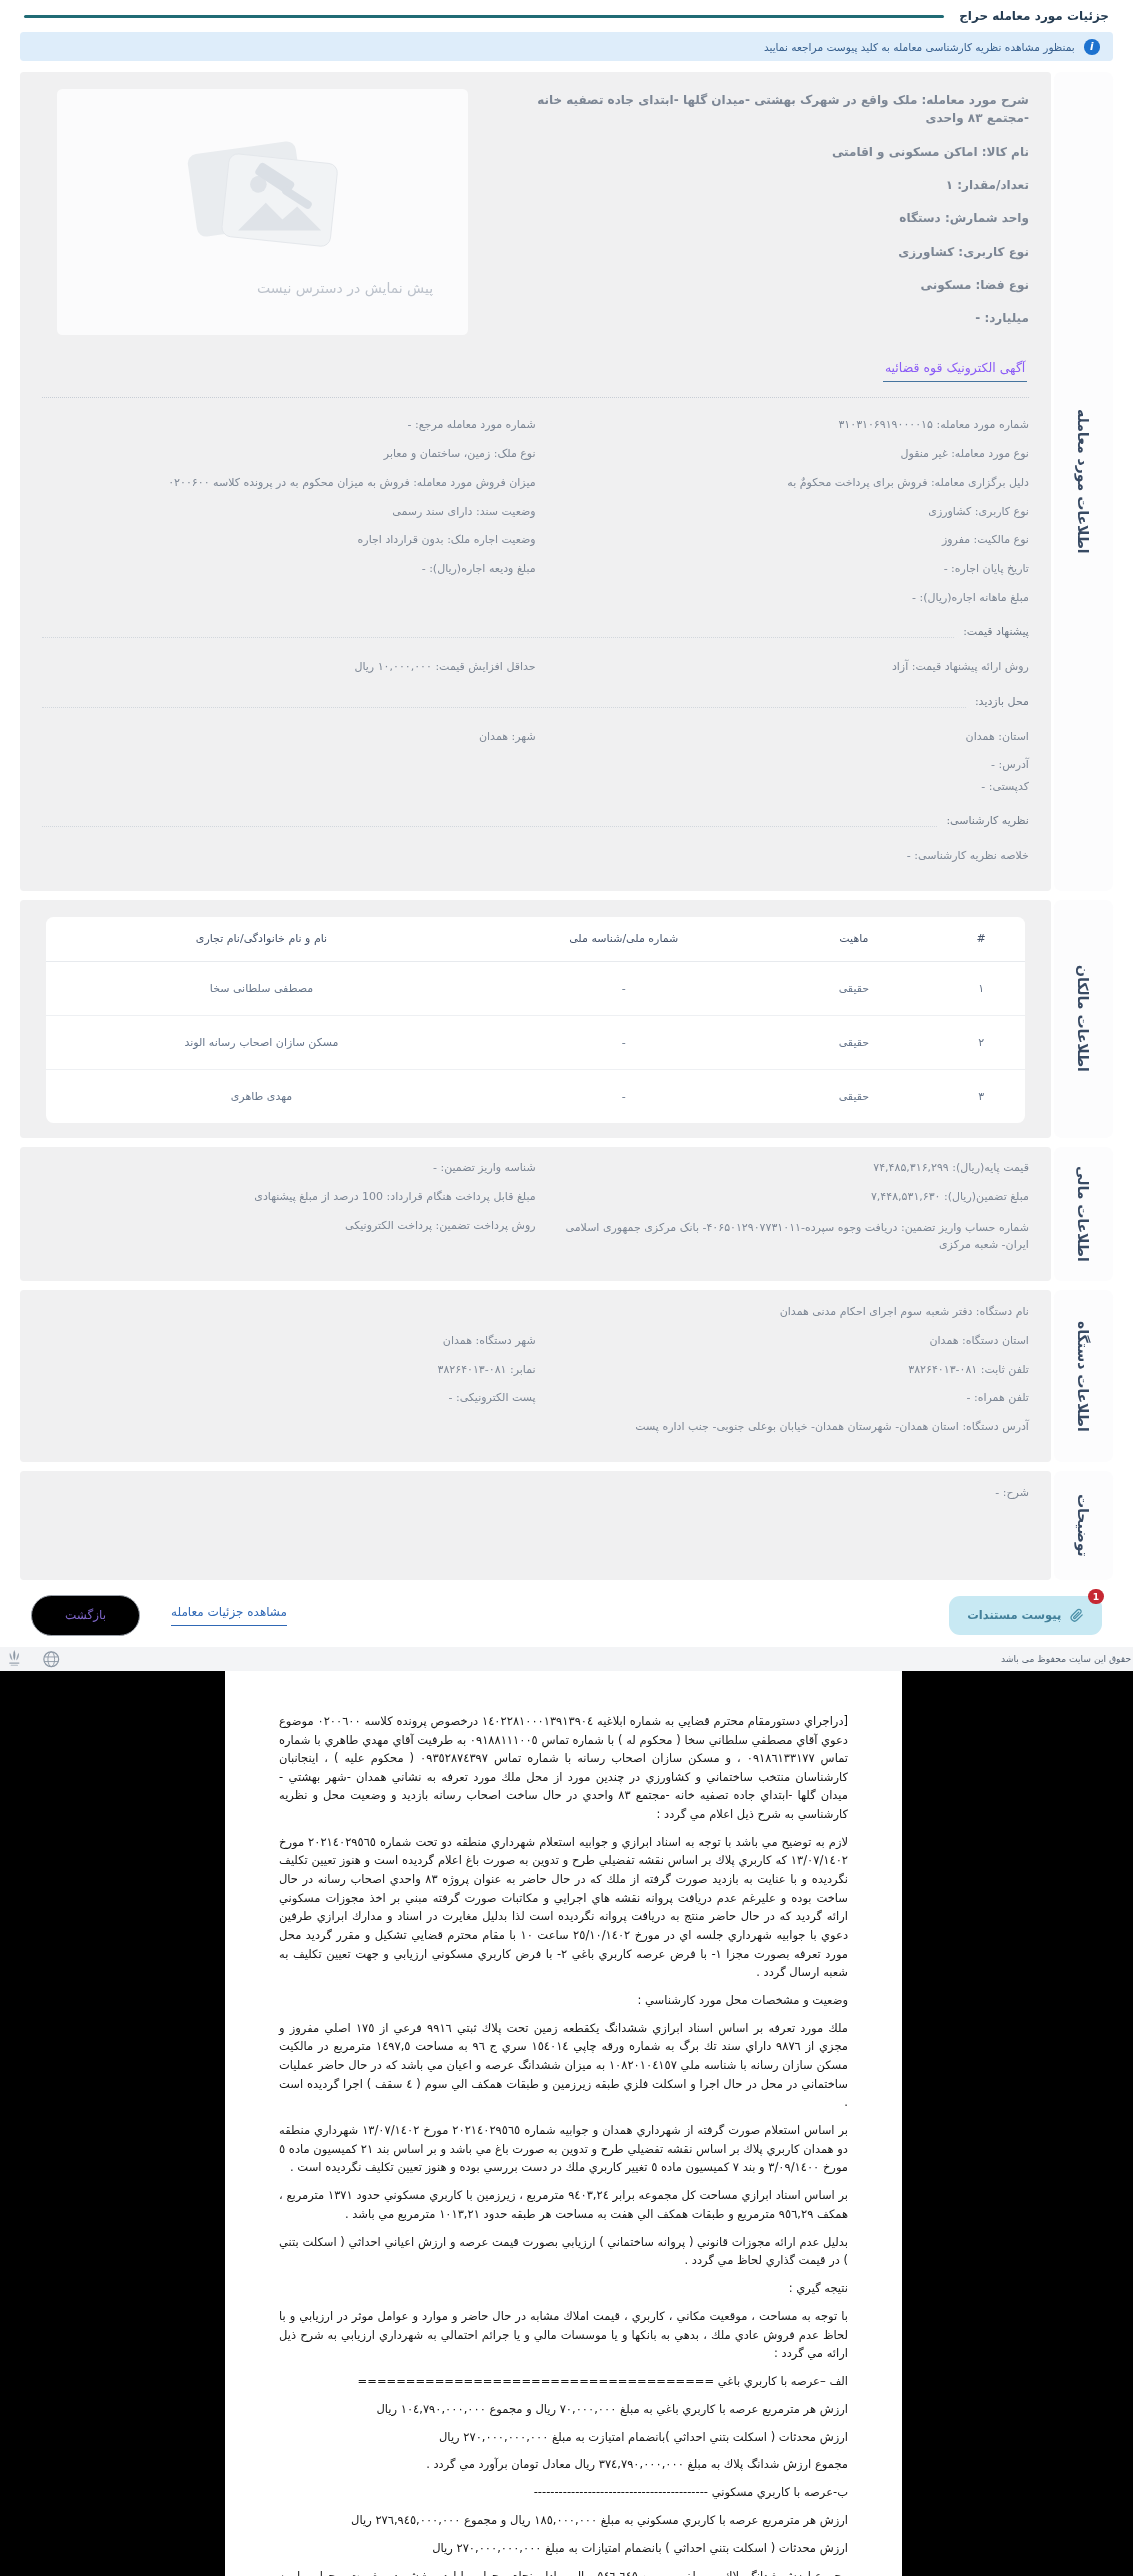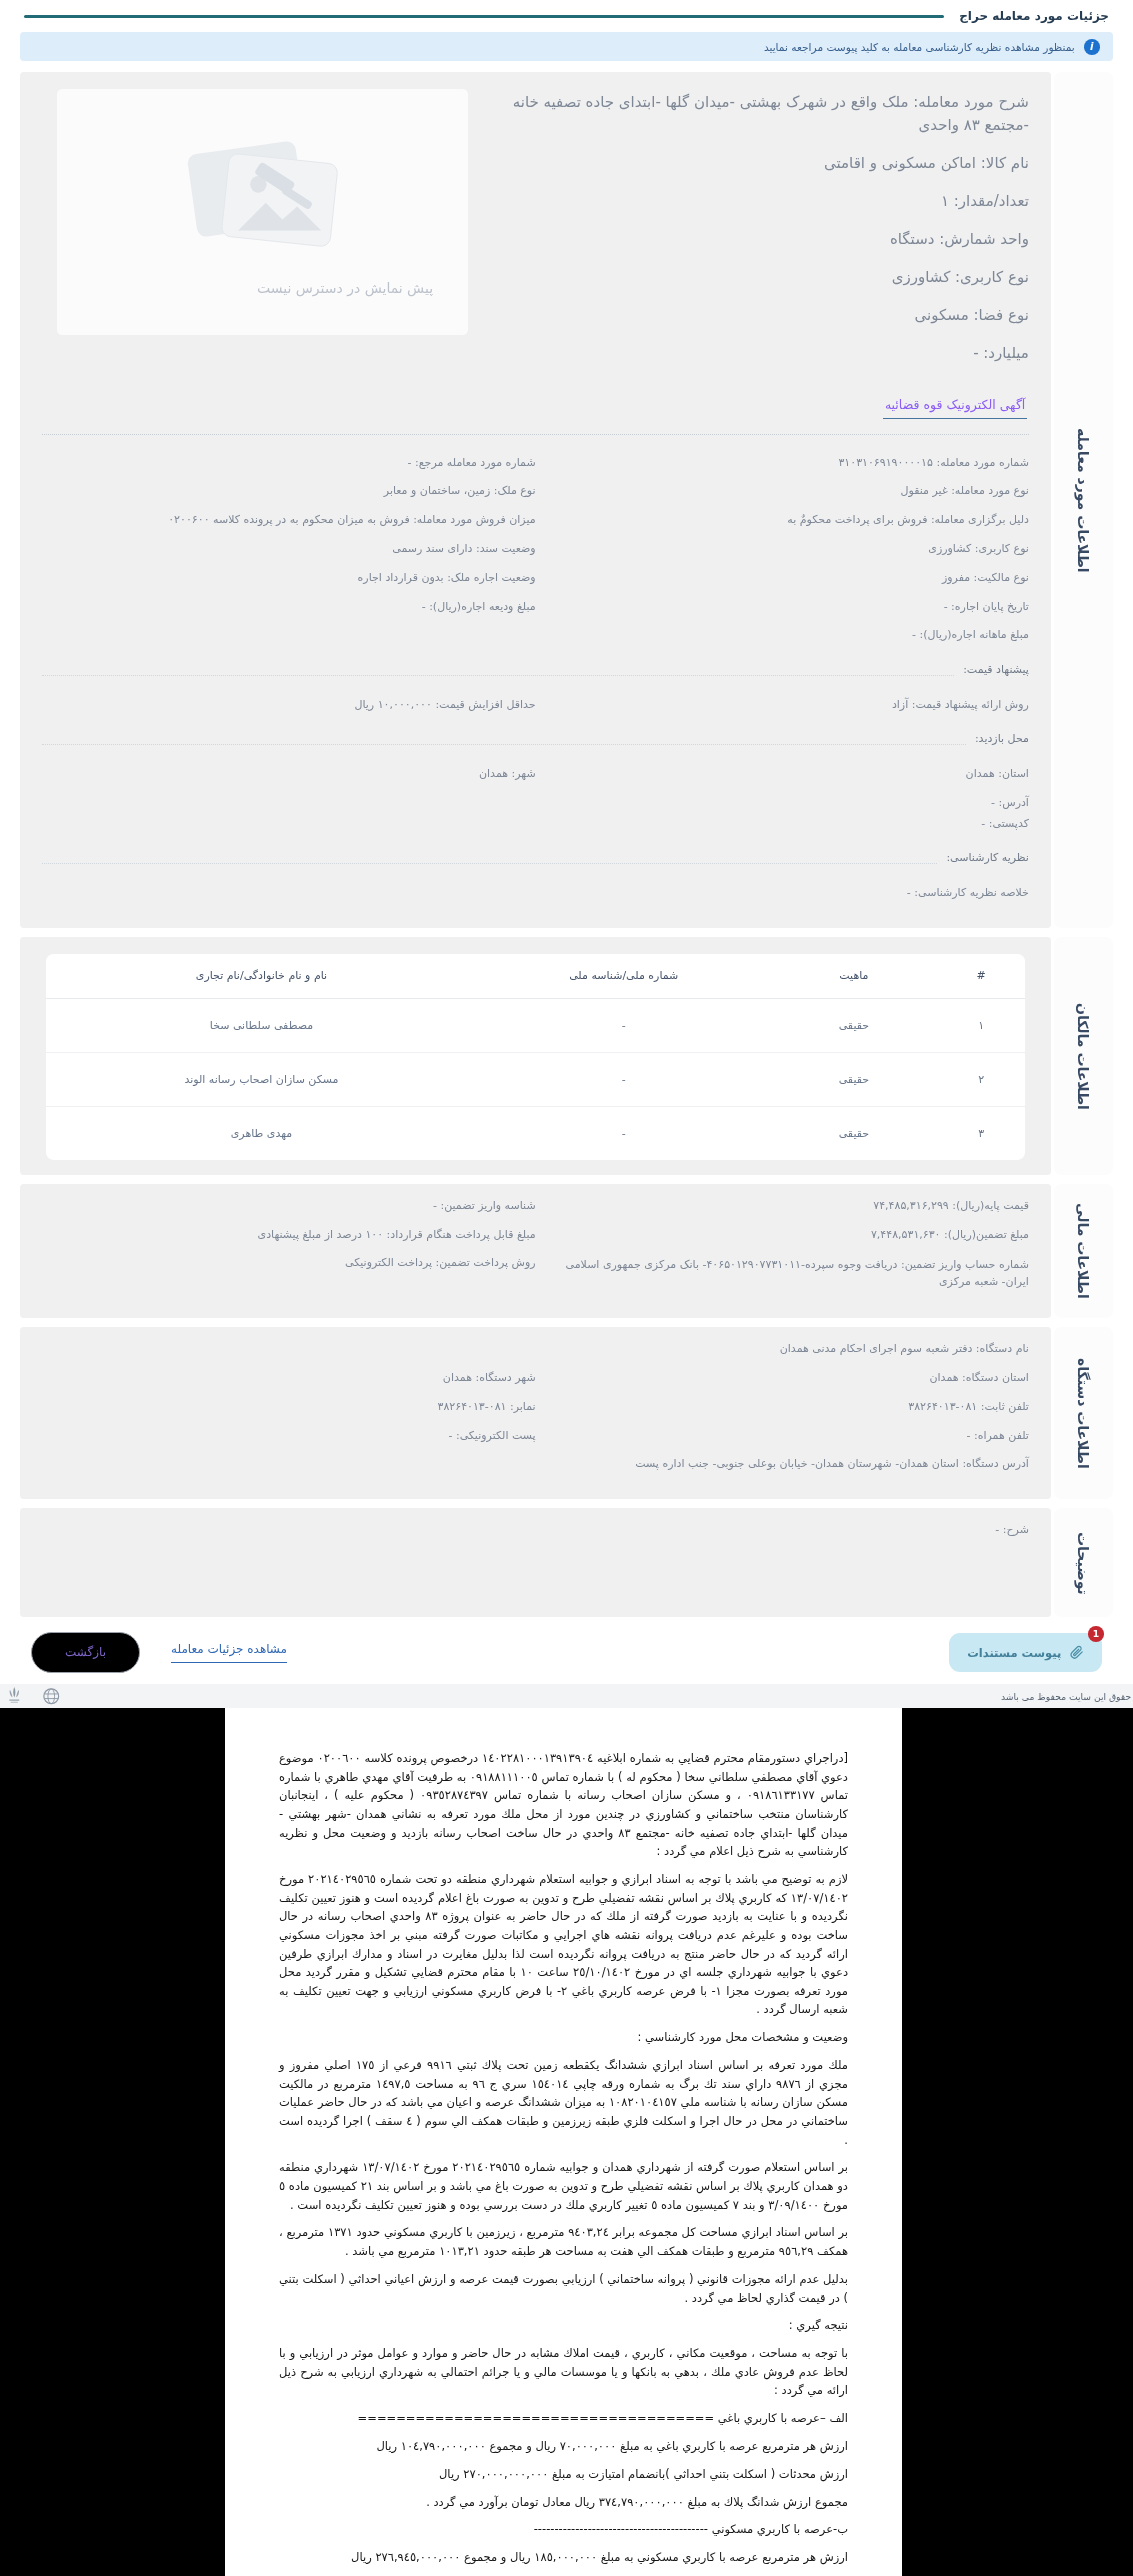--- a/index.html
+++ b/index.html
@@ -32,21 +32,21 @@
   .side-label{
     writing-mode:vertical-rl;font-size:14px;font-weight:bold;color:#384a63;
     letter-spacing:0.9px;white-space:nowrap;
   }
   .card-body{flex:1;background:#f0f0f1;border-radius:3.7px;padding:14.8px 22px 13px;box-sizing:border-box;min-width:0;}
   .c1{min-height:790px;} .c2{min-height:209px;} .c3{min-height:122px;}
   .c4{min-height:164px;} .c5{min-height:109px;}
   
   .deal-top{display:flex;gap:28px;}
   .desc-list{flex:1;padding-top:3.7px;min-width:0;}
-  .desc-line{font-size:15px;color:#7d8795;margin-bottom:14.8px;line-height:1.55;}
+  .desc-line{font-size:12px;color:#7d8795;margin-bottom:14.8px;line-height:1.55;font-weight:bold;}
   .preview-box{
     width:411px;height:246px;flex:0 0 411px;background:#fbfbfc;border-radius:5.5px;
     margin:1.8px 14.8px 0 14.8px;display:flex;flex-direction:column;
     align-items:center;justify-content:center;
   }
   .preview-text{color:#bcc2cb;font-size:14px;margin-top:5.5px;align-self:flex-start;padding-right:35px;}
   .ad-link-row{text-align:right;margin:14.8px 1.8px 0;}
   .ad-link{
     display:inline-block;color:#8b5cf6;font-size:12.5px;cursor:pointer;
     border-bottom:0.9px solid #45749f;padding:0 1.8px 6.5px 1.8px;text-decoration:none;
@@ -256,21 +256,21 @@
     <aside class="card-side">
       <span class="side-label">اطلاعات مالی</span>
     </aside>
     <div class="card-body c3">
       <div class="frow">
         <div class="cell">قیمت پایه(ریال): ۷۴,۴۸۵,۳۱۶,۲۹۹</div>
         <div class="cell">شناسه واریز تضمین: -</div>
       </div>
       <div class="frow">
         <div class="cell">مبلغ تضمین(ریال): ۷,۴۴۸,۵۳۱,۶۳۰</div>
-        <div class="cell">مبلغ قابل پرداخت هنگام قرارداد: ۱۰۰ درصد از مبلغ پیشنهادی</div>
+        <div class="cell">مبلغ قابل پرداخت هنگام قرارداد: 100 درصد از مبلغ پیشنهادی</div>
       </div>
       <div class="frow">
         <div class="cell" style="line-height:1.55;">شماره حساب واریز تضمین: دریافت وجوه سپرده-۴۰۶۵۰۱۲۹۰۷۷۳۱۰۱۱- بانک مرکزی جمهوری اسلامی ایران- شعبه مرکزی</div>
         <div class="cell">روش پرداخت تضمین: پرداخت الکترونیکی</div>
       </div>
     </div>
   </section>
 
   <section class="card">
     <aside class="card-side">

